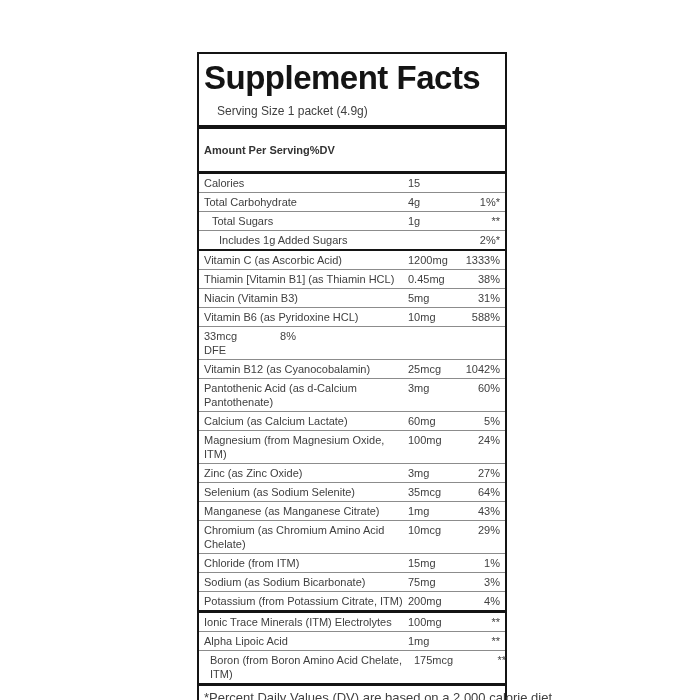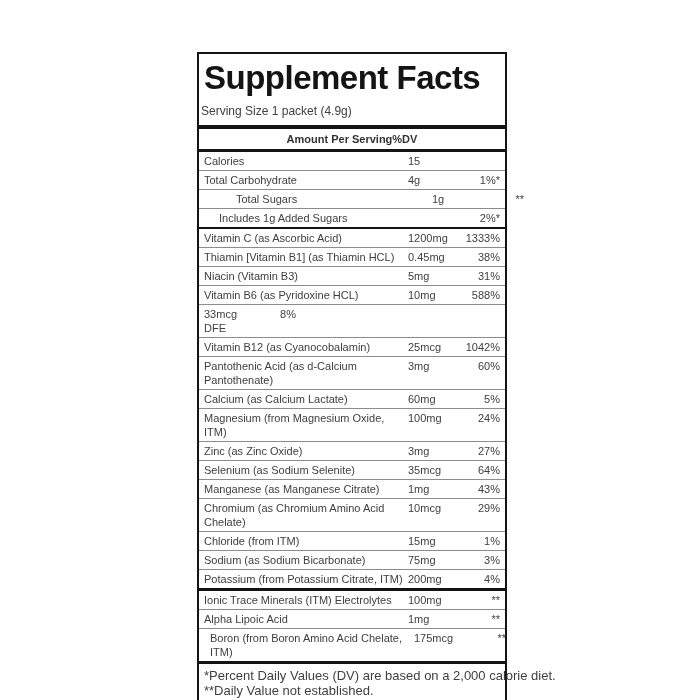--- a/index.html
+++ b/index.html
@@ -23,34 +23,34 @@
     letter-spacing: -0.5px;
     color: #141414;
     padding: 6px 5px 0 5px;
     line-height: 36px;
     white-space: nowrap;
   }
 
   .serving {
     font-size: 12px;
     color: #404040;
-    padding: 9px 5px 7px 2px;
+    padding: 9px 5px 7px 18px;
     line-height: 13px;
   }
 
   .aps {
     display: flex;
-    justify-content: center;
+    justify-content: flex-start;
     align-items: center;
     border-top: 4px solid #141414;
     border-bottom: 3px solid #141414;
     font-size: 11px;
     font-weight: 700;
     color: #333333;
-    padding: 3px 5px;
+    padding: 14px 5px;
     line-height: 14px;
   }
 
   .rows { width: 100%; }
 
   .row {
     display: flex;
     align-items: flex-start;
     padding: 2px 5px;
     font-size: 11px;
@@ -59,21 +59,21 @@
   }
   .row.sep-thin   { border-bottom: 1px solid #8c8c8c; }
   .row.sep-medium { border-bottom: 2px solid #141414; }
   .row.sep-thick  { border-bottom: 3px solid #141414; }
   .row.sep-none   { border-bottom: none; margin-left: 6px; }
 
   .cell.name { width: 204px; flex: 0 0 auto; padding-right: 4px; }
   .cell.amt  { width: 56px; flex: 0 0 auto; white-space: pre-line; }
   .cell.dv   { width: 36px; flex: 0 0 auto; text-align: right; }
 
-  .row.indent-1 .cell.name { padding-left: 8px;  width: 204px; margin-left: 24px; }
+  .row.indent-1 .cell.name { padding-left: 8px;  width: 204px; }
   .row.indent-2 .cell.name { padding-left: 15px; width: 204px; }
 
   .footnotes {
     border-top: 3px solid #141414;
     padding: 4px 5px 5px 5px;
     font-size: 13px;
     line-height: 15px;
     color: #404040;
     white-space: nowrap;
   }

